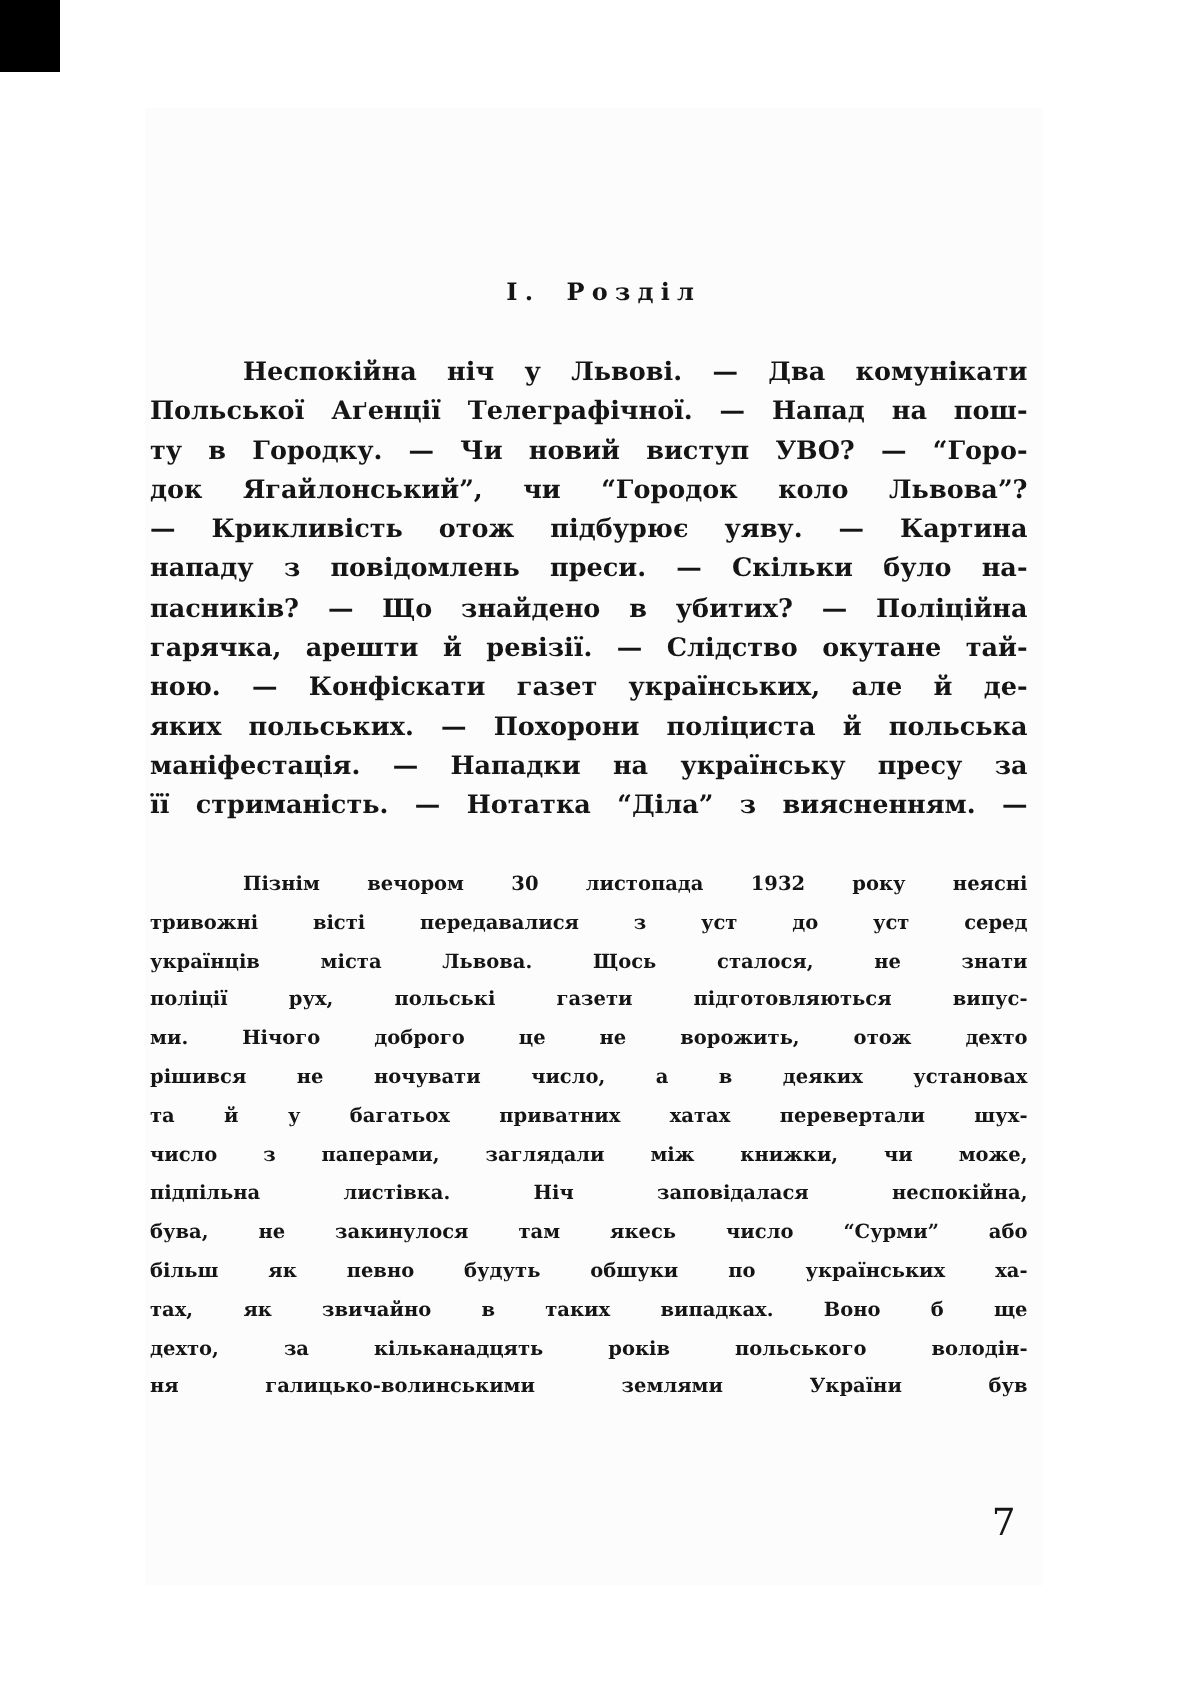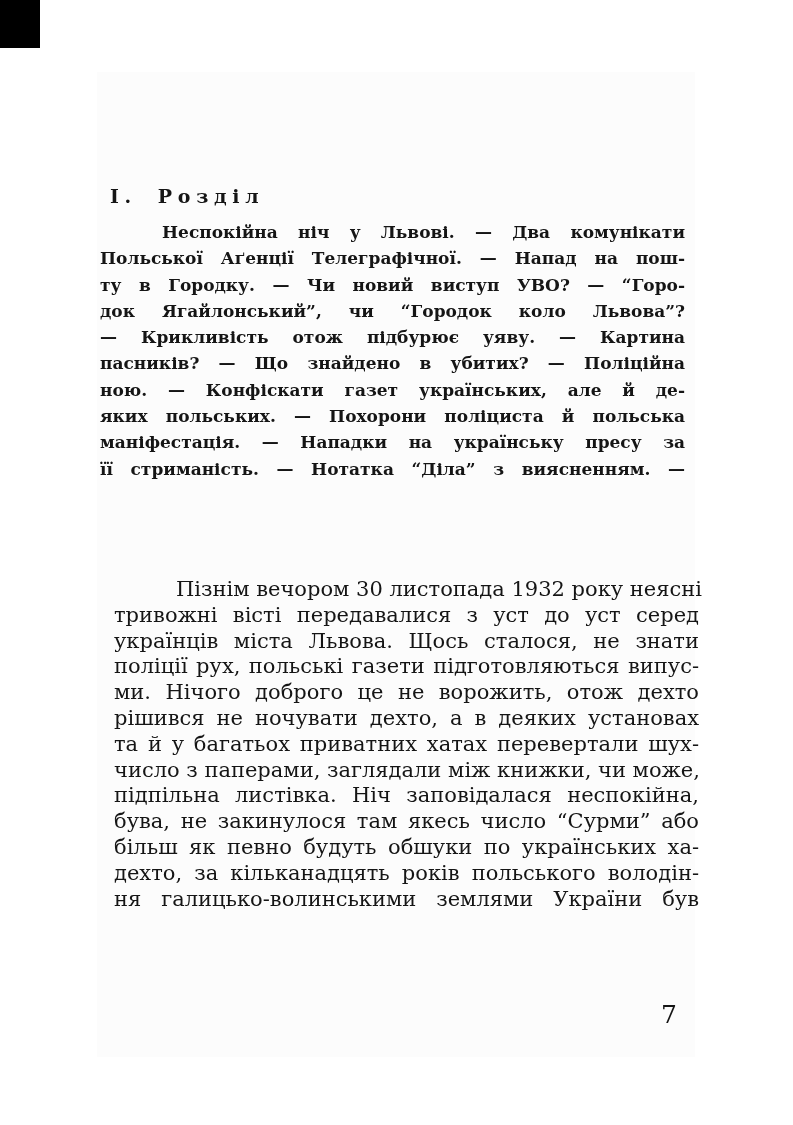--- a/index.html
+++ b/index.html
@@ -12,31 +12,31 @@
     font-family:"DejaVu Serif","Liberation Serif",serif;color:var(--text);
   }
   .corner{
     position:absolute;left:0;top:0;width:40px;height:48px;background:var(--corner);
   }
   .paper{
     position:absolute;left:97px;top:72px;width:598px;height:985px;background:var(--paper);
   }
   .heading{
     position:absolute;left:110px;top:185px;width:585px;
-    font-size:19px;font-weight:bold;text-align:left;
+    font-size:16px;font-weight:bold;text-align:center;
     letter-spacing:0.30em;word-spacing:0.45em;
   }
   .synopsis{
-    position:absolute;left:100px;top:219px;width:585px;
+    position:absolute;left:100px;top:235px;width:585px;
     font-size:17px;font-weight:bold;
   }
   .synopsis .tline{height:26.3px;line-height:26.3px;}
   .bodytext{
     position:absolute;left:100px;top:577px;width:585px;
-    font-size:21px;font-weight:normal;margin-left:14px;
+    font-size:13px;font-weight:bold;
   }
   .bodytext .tline{height:25.8px;line-height:25.8px;}
   .tline{
     white-space:nowrap;text-align:justify;text-align-last:justify;
     overflow:visible;
   }
   .tline.first{padding-left:62px;}
   .pagenum{
     position:absolute;left:590px;top:1000px;width:87px;
     text-align:right;font-size:25px;line-height:30px;
@@ -50,37 +50,40 @@
   <div class="corner"></div>
 
   <div class="heading">І. Розділ</div>
 
   <div class="synopsis">
       <div class="tline first">Неспокійна ніч у Львові. — Два комунікати</div>
       <div class="tline">Польської Аґенції Телеграфічної. — Напад на пош-</div>
       <div class="tline">ту в Городку. — Чи новий виступ УВО? — “Горо-</div>
       <div class="tline">док Ягайлонський”, чи “Городок коло Львова”?</div>
       <div class="tline">— Крикливість отож підбурює уяву. — Картина</div>
+      <div class="tline">нападу з повідомлень преси. — Скільки було на-</div>
       <div class="tline">пасників? — Що знайдено в убитих? — Поліційна</div>
+      <div class="tline">гарячка, арешти й ревізії. — Слідство окутане тай-</div>
       <div class="tline">ною. — Конфіскати газет українських, але й де-</div>
       <div class="tline">яких польських. — Похорони поліциста й польська</div>
       <div class="tline">маніфестація. — Нападки на українську пресу за</div>
       <div class="tline">її стриманість. — Нотатка “Діла” з виясненням. —</div>
     </div>
 
   <div class="bodytext">
       <div class="tline first">Пізнім вечором 30 листопада 1932 року неясні</div>
       <div class="tline">тривожні вісті передавалися з уст до уст серед</div>
       <div class="tline">українців міста Львова. Щось сталося, не знати</div>
       <div class="tline">поліції рух, польські газети підготовляються випус-</div>
       <div class="tline">ми. Нічого доброго це не ворожить, отож дехто</div>
-      <div class="tline">рішився не ночувати дехто, а в деяких установах</div>
+      <div class="tline">рішився не ночувати число, а в деяких установах</div>
       <div class="tline">та й у багатьох приватних хатах перевертали шух-</div>
       <div class="tline">число з паперами, заглядали між книжки, чи може,</div>
       <div class="tline">підпільна листівка. Ніч заповідалася неспокійна,</div>
       <div class="tline">бува, не закинулося там якесь число “Сурми” або</div>
       <div class="tline">більш як певно будуть обшуки по українських ха-</div>
+      <div class="tline">тах, як звичайно в таких випадках. Воно б ще</div>
       <div class="tline">дехто, за кільканадцять років польського володін-</div>
       <div class="tline">ня галицько-волинськими землями України був</div>
     </div>
 
   <div class="pagenum">7</div>
 </div>
 
 </body></html>

